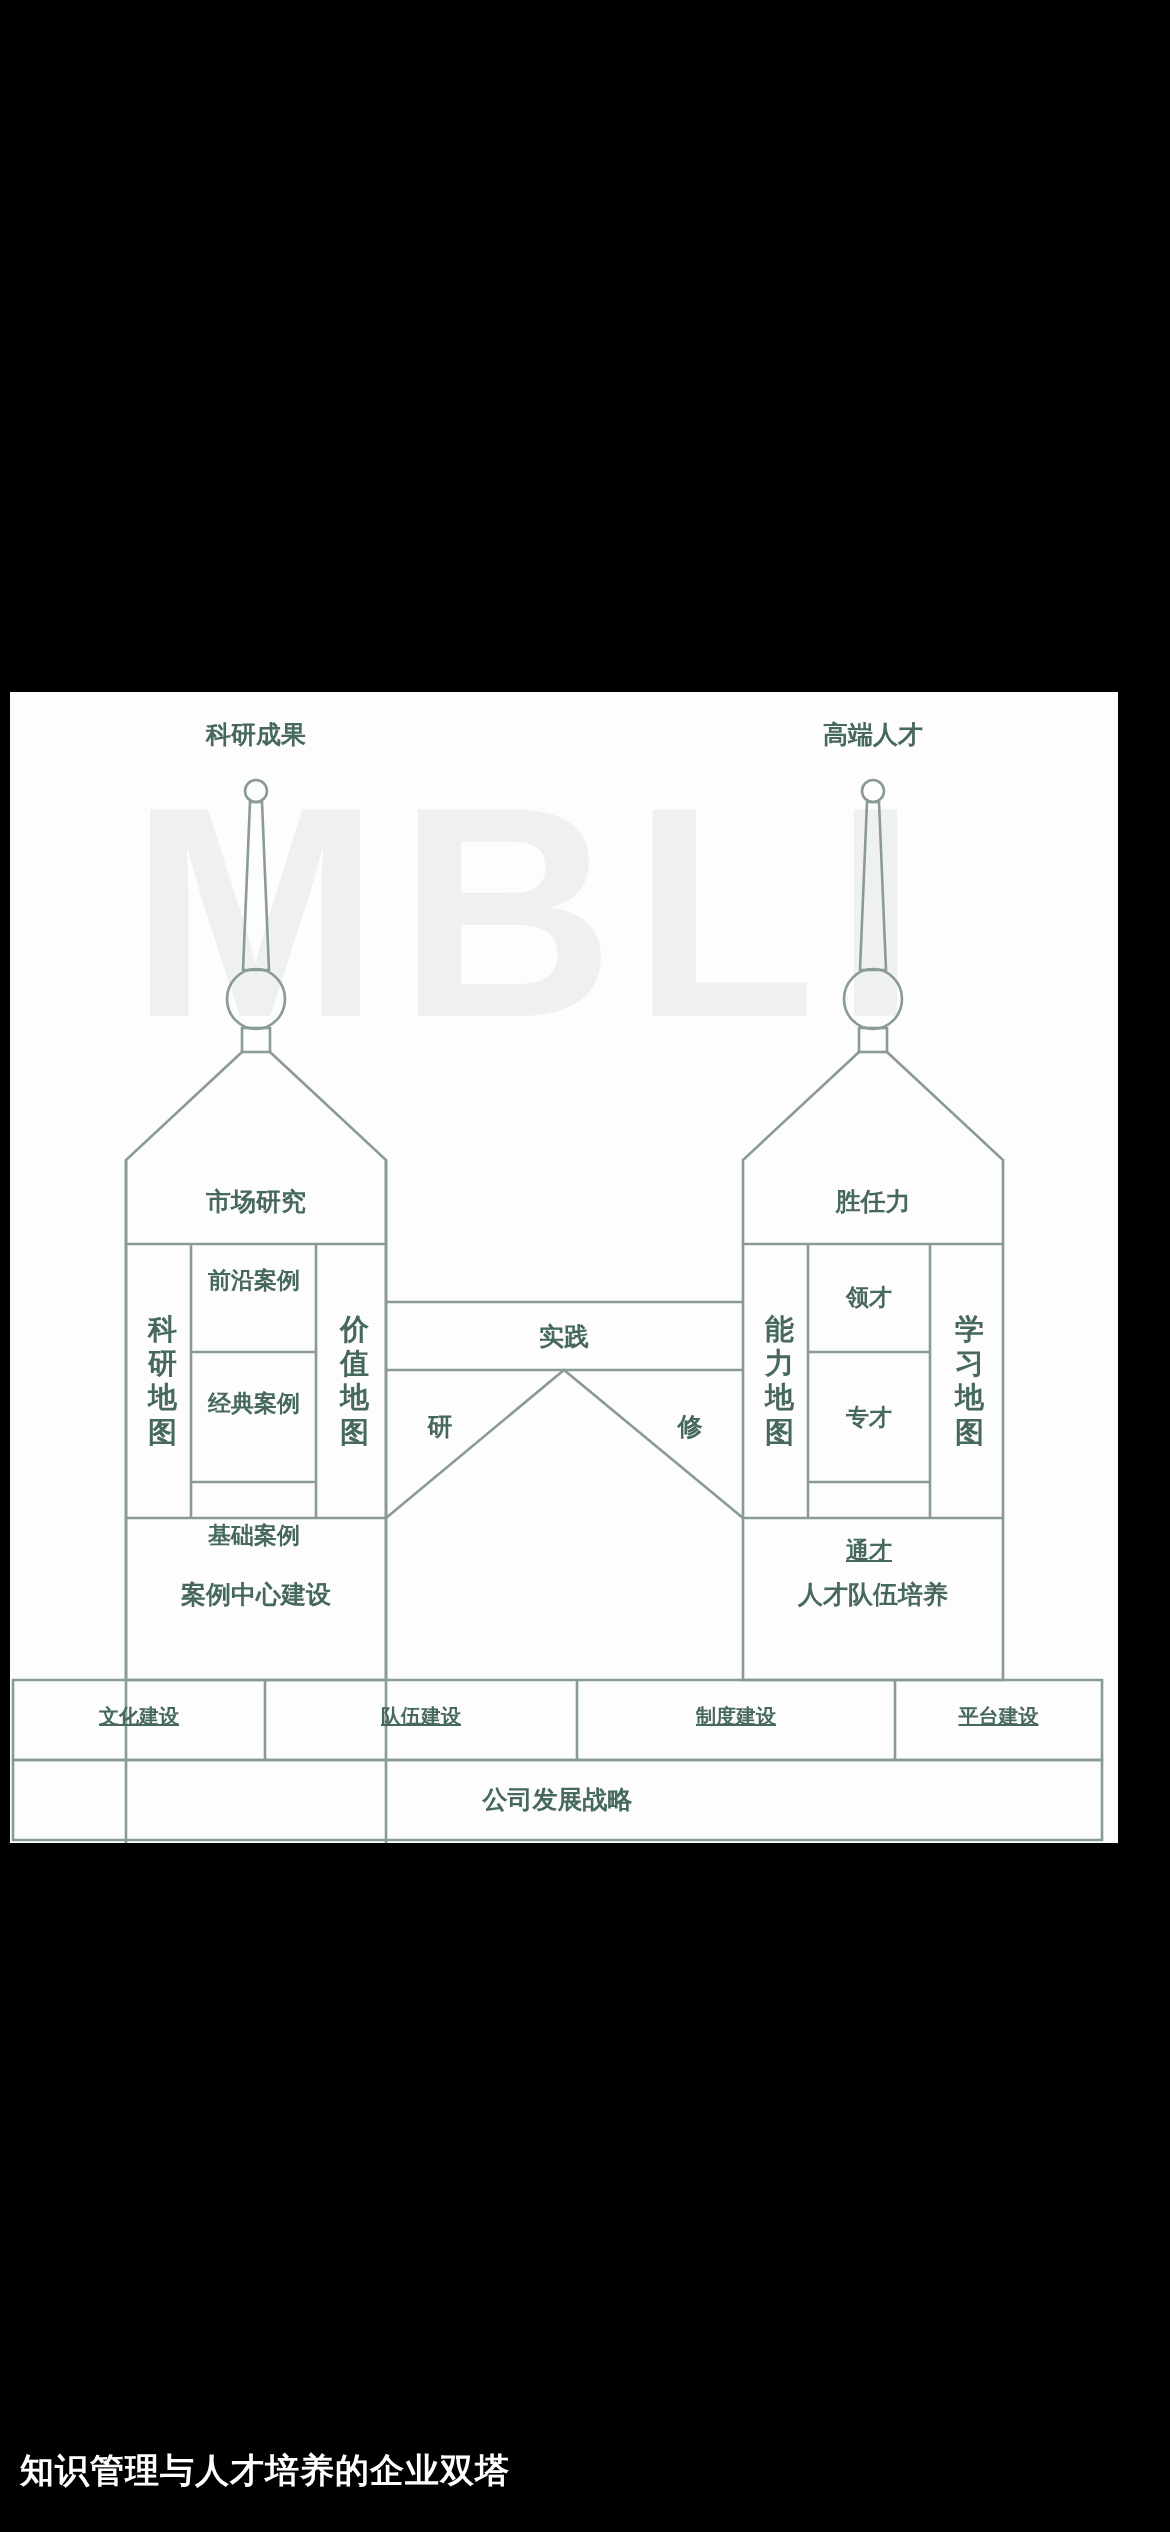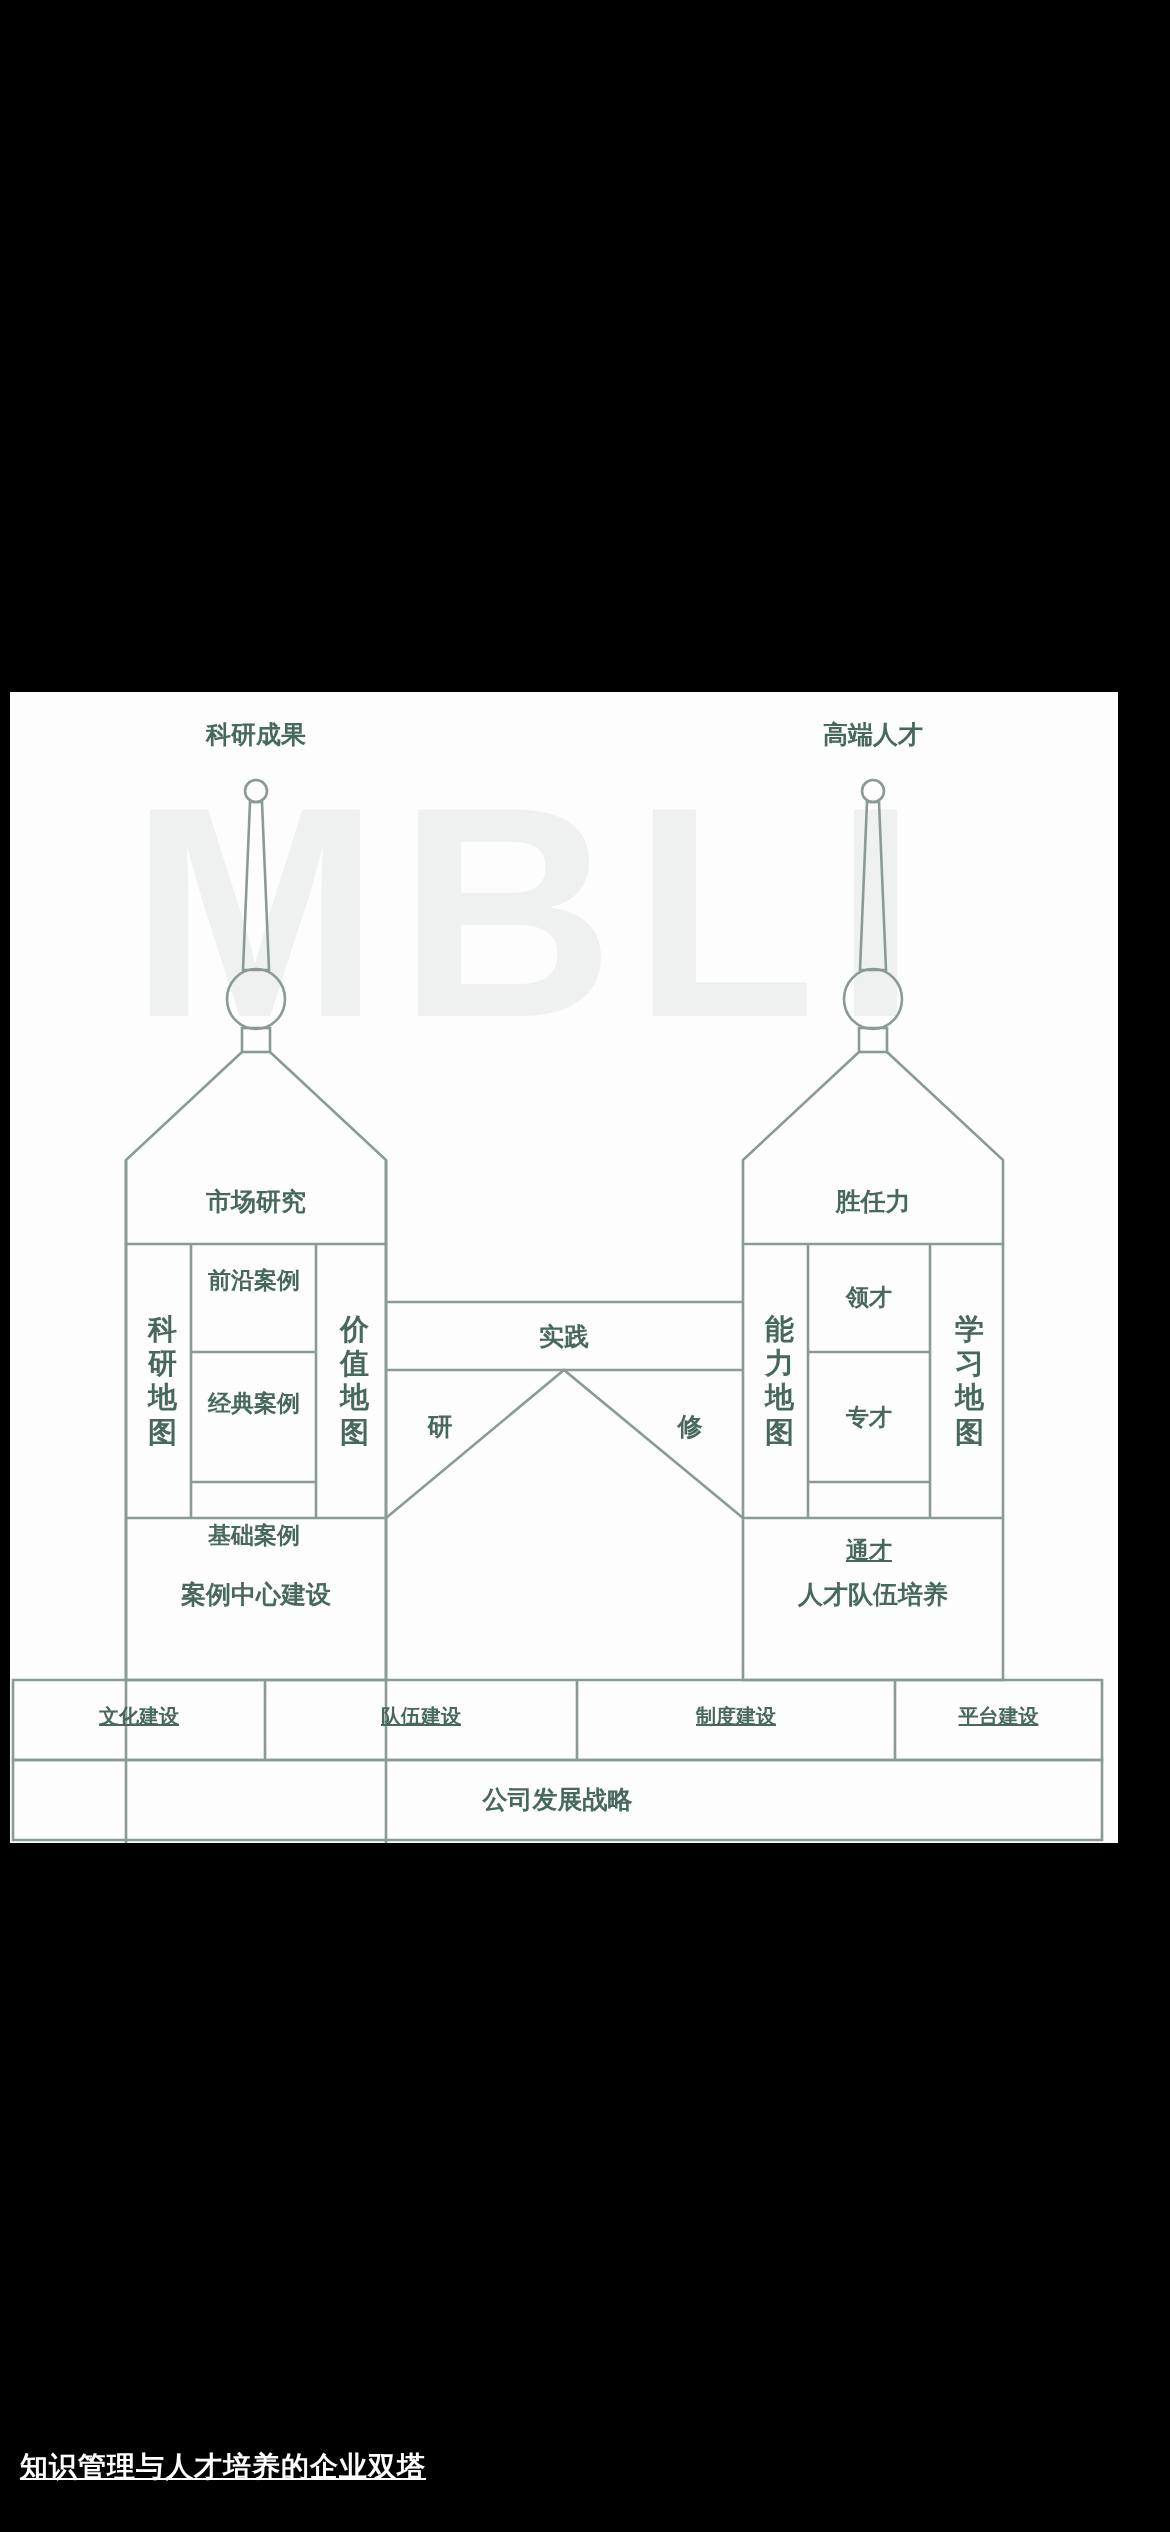--- a/index.html
+++ b/index.html
@@ -51,25 +51,24 @@
   .t-small { font-size:25px; }
   .t-base  { font-size:25px; }
   .t-found { font-size:20px;text-decoration:underline; }
   .t-strat { font-size:25px; }
 
   
   #caption{
     position:absolute;
     left:20px; top:2448px;
     color:#ffffff;
-    font-size:28px;
+    font-size:34px;
     font-weight:700;
     letter-spacing:1px;
     white-space:nowrap;
-    text-decoration:underline;
   }
 </style>
 </head>
 <body>
 
 <div id="panel">
 
   <div class="wm">MBLI</div>
 
   <svg id="diagram" viewBox="0 0 1108 1151">

